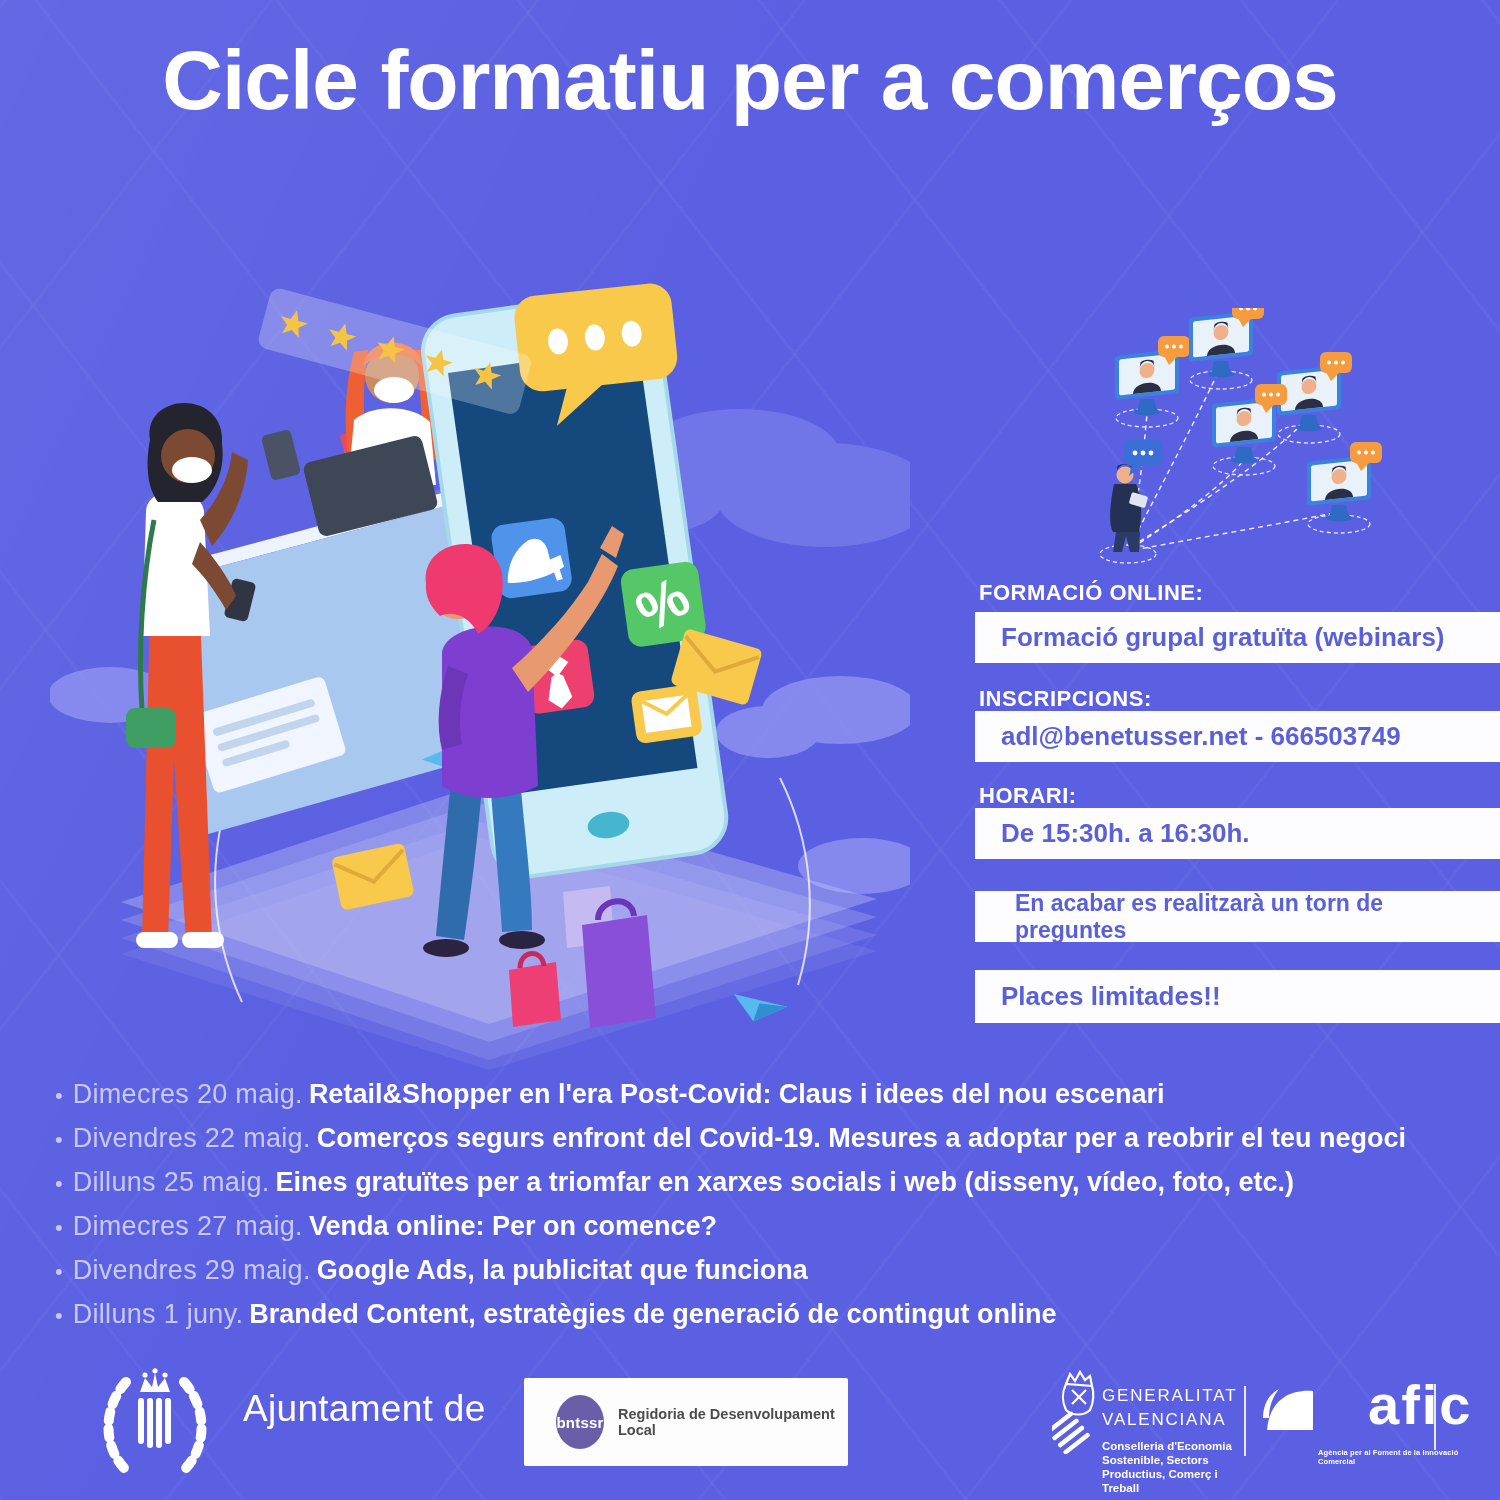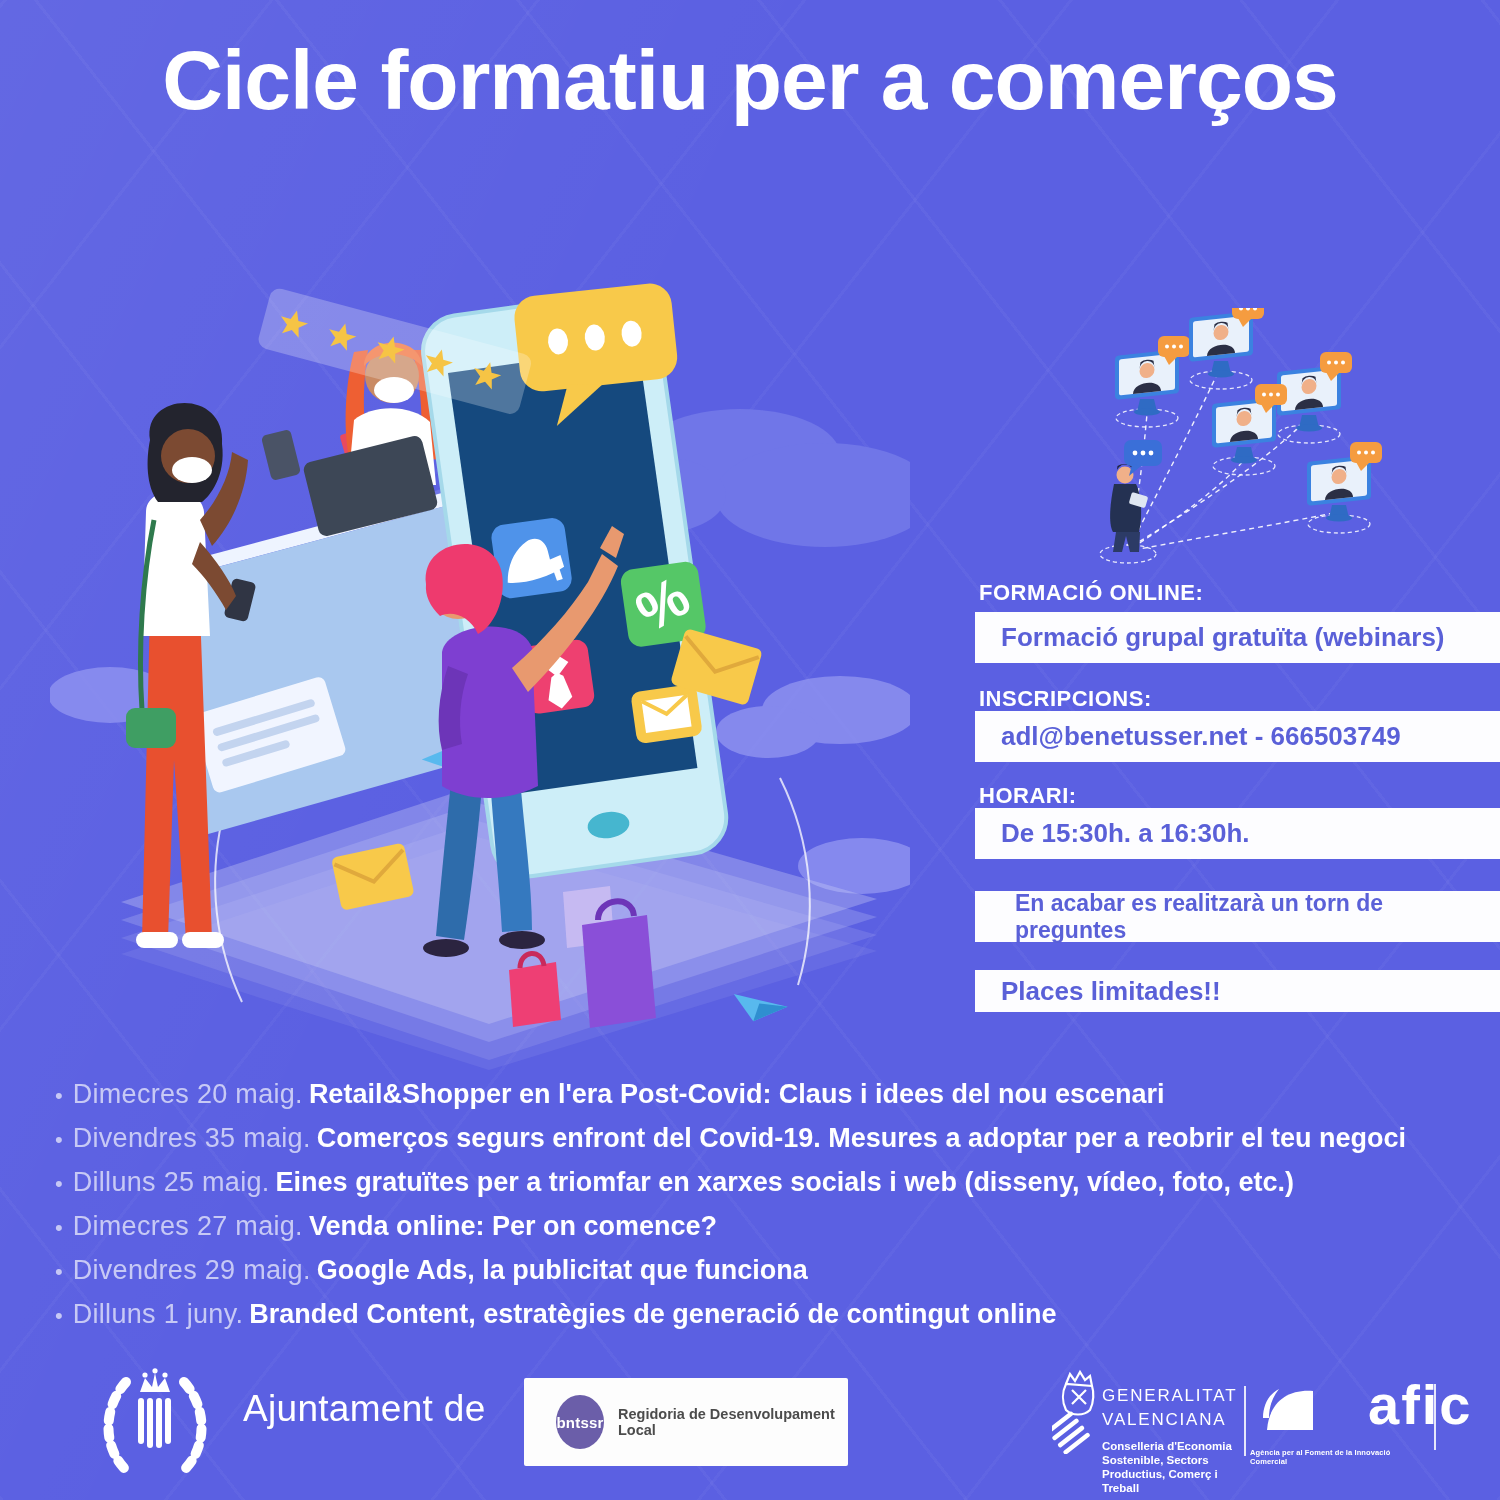--- a/index.html
+++ b/index.html
@@ -62,21 +62,21 @@
   .regidoria-label{color:#4c4c4c;font-size:14.5px;font-weight:600;margin-left:14px;}
   .gv-text{position:absolute;left:1102px;top:1384px;color:#ffffff;}
   .gv-name{font-size:17px;font-weight:400;letter-spacing:1.8px;line-height:24px;}
   .gv-dept{margin-top:7px;font-size:11.5px;font-weight:700;line-height:14px;width:145px;}
   .v-divider{position:absolute;width:2px;background:rgba(255,255,255,0.85);}
   .afic-name{
     position:absolute;left:1368px;top:1372px;color:#ffffff;
     font-size:56px;font-weight:800;letter-spacing:2px;
   }
   .afic-tagline{
-    position:absolute;left:1250px;top:1448px;width:175px;color:#ffffff;
+    position:absolute;left:1318px;top:1448px;width:175px;color:#ffffff;
     font-size:7.5px;font-weight:700;letter-spacing:0.1px;
   }
   svg{display:block;}
 </style>
 </head>
 <body>
 
 <div class="poster">
   <div class="bg-pattern"></div>
 
@@ -305,27 +305,27 @@
 
   <div class="info-label" style="top:783px;">HORARI:</div>
   <div class="info-box" style="top:808px;">
     <span>De 15:30h. a 16:30h.</span>
   </div>
 
   <div class="info-box small" style="top:891px;padding-left:40px;">
     <span>En acabar es realitzarà un torn de preguntes</span>
   </div>
 
-  <div class="info-box" style="top:970px;height:42px;">
+  <div class="info-box" style="top:970px;height:53px;">
     <span>Places limitades!!</span>
   </div>
 
   <ul class="schedule">
     <li><span class="date">Dimecres 20 maig.</span><span class="topic">Retail&amp;Shopper en l'era Post-Covid: Claus i idees del nou escenari</span></li>
-    <li><span class="date">Divendres 35 maig.</span><span class="topic">Comerços segurs enfront del Covid-19. Mesures a adoptar per a reobrir el teu negoci</span></li>
+    <li><span class="date">Divendres 22 maig.</span><span class="topic">Comerços segurs enfront del Covid-19. Mesures a adoptar per a reobrir el teu negoci</span></li>
     <li><span class="date">Dilluns 25 maig.</span><span class="topic">Eines gratuïtes per a triomfar en xarxes socials i web (disseny, vídeo, foto, etc.)</span></li>
     <li><span class="date">Dimecres 27 maig.</span><span class="topic">Venda online: Per on comence?</span></li>
     <li><span class="date">Divendres 29 maig.</span><span class="topic">Google Ads, la publicitat que funciona</span></li>
     <li><span class="date">Dilluns 1 juny.</span><span class="topic">Branded Content, estratègies de generació de contingut online</span></li>
   </ul>
 
   <svg viewBox="0 0 130 115" width="130" height="115" style="position:absolute;left:90px;top:1368px;">
     <path d="M36,14 C14,38 12,76 34,100" stroke="#ffffff" stroke-width="10" stroke-dasharray="9 8" stroke-linecap="round" fill="none"></path>
     <path d="M94,14 C116,38 118,76 96,100" stroke="#ffffff" stroke-width="10" stroke-dasharray="9 8" stroke-linecap="round" fill="none"></path>
     <g fill="#ffffff">

